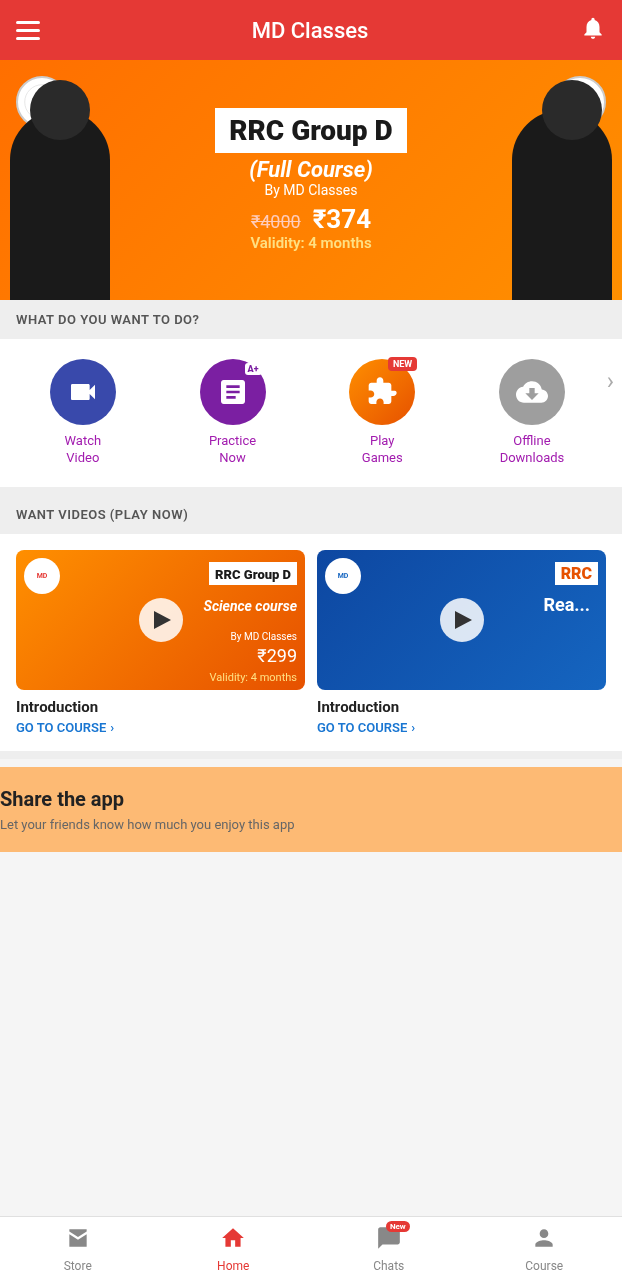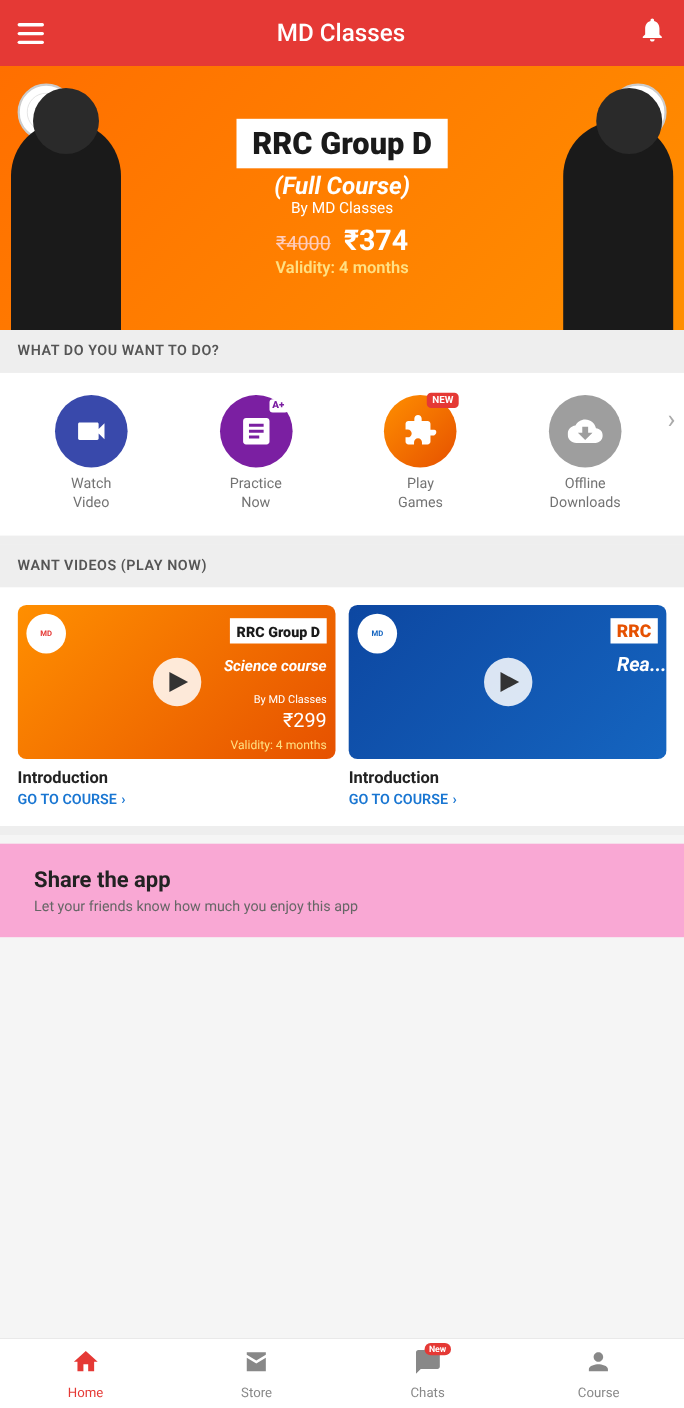--- a/index.html
+++ b/index.html
@@ -122,21 +122,21 @@
       display: flex;
       align-items: center;
       justify-content: center;
       margin-bottom: 8px;
       position: relative;
     }
     .action-icon.blue { background: #3949ab; }
     .action-icon.purple { background: #7b1fa2; }
     .action-icon.orange { background: linear-gradient(135deg, #ff8f00, #e65100); }
     .action-icon.gray { background: #9e9e9e; }
-    .action-label { font-size: 13px; color: #737373; text-align: center; line-height: 1.3; }
+    .action-label { font-size: 13px; color: #a21caf; text-align: center; line-height: 1.3; }
     .new-badge {
       position: absolute;
       top: -2px;
       right: -2px;
       background: #e53935;
       color: white;
       font-size: 9px;
       font-weight: bold;
       padding: 2px 5px;
       border-radius: 4px;
@@ -256,22 +256,22 @@
       bottom: 6px;
       right: 8px;
       color: #ffe082;
       font-size: 11px;
     }
     .video-title { font-size: 15px; color: #222; font-weight: 700; margin-bottom: 4px; }
     .go-to-course { color: #1976d2; font-size: 13px; font-weight: 600; display: flex; align-items: center; gap: 4px; }
 
     
     .share-section {
-      background: #f9a8d4;
-      padding: 20px 31px;
+      background: #fdba74;
+      padding: 20px 0;
       margin-top: 8px;
     }
     .share-title { font-size: 20px; font-weight: 700; color: #222; margin-bottom: 6px; }
     .share-desc { font-size: 13px; color: #666; }
 
     
     .bottom-nav {
       position: fixed;
       bottom: 0;
       left: 0;
@@ -420,21 +420,21 @@
         <span>›</span>
       </div>
     </div>
 
     <div class="video-card">
       <div class="video-thumb video-thumb2">
         <div class="thumb-logo" style="font-size:7px;font-weight:bold;color:#1565c0;">MD</div>
         <div class="thumb-title-box" style="background:white;">
           <span style="color:#e65100;font-size:16px;font-weight:900;">RRC</span>
         </div>
-        <div style="position:absolute;top:44px;right:0;color:white;font-size:18px;font-weight:700;font-style:italic;">Rea...</div>
+        <div style="position:absolute;top:44px;right:16px;color:white;font-size:18px;font-weight:700;">Rea...</div>
         <div class="play-btn" style="position:absolute;"></div>
       </div>
       <div class="video-title">Introduction</div>
       <div class="go-to-course">
         <span>GO TO COURSE</span>
         <span>›</span>
       </div>
     </div>
   </div>
 </div>
@@ -442,37 +442,37 @@
 <div style="height:8px;background:#eeeeee;"></div>
 
 <div class="share-section">
   <div class="share-title">Share the app</div>
   <div class="share-desc">Let your friends know how much you enjoy this app</div>
 </div>
 
 <div style="height:80px;"></div>
 
 <div class="bottom-nav">
+  <div class="nav-item">
+    <span class="nav-icon">
+      <svg width="26" height="26" viewBox="0 0 24 24" fill="#888">
+          <path d="M20 4H4v2l8 5 8-5V4zm0 4.5L12 13.5 4 8.5V20h16V8.5z"></path>
+        </svg>
+    </span>
+    <span class="nav-label">Store</span>
+  </div>
   <div class="nav-item active">
     <span class="nav-icon">
       <svg width="26" height="26" viewBox="0 0 24 24" fill="#e53935">
           <path d="M10 20v-6h4v6h5v-8h3L12 3 2 12h3v8z"></path>
         </svg>
     </span>
     <span class="nav-label" style="color:#e53935;">Home</span>
   </div>
   <div class="nav-item">
-    <span class="nav-icon">
-      <svg width="26" height="26" viewBox="0 0 24 24" fill="#888">
-          <path d="M20 4H4v2l8 5 8-5V4zm0 4.5L12 13.5 4 8.5V20h16V8.5z"></path>
-        </svg>
-    </span>
-    <span class="nav-label">Store</span>
-  </div>
-  <div class="nav-item">
     <span class="nav-icon" style="position:relative;">
       <svg width="26" height="26" viewBox="0 0 24 24" fill="#888">
           <path d="M20 2H4c-1.1 0-2 .9-2 2v18l4-4h14c1.1 0 2-.9 2-2V4c0-1.1-.9-2-2-2z"></path>
         </svg>
       <span style="position:absolute;top:-4px;right:-8px;background:#e53935;color:white;font-size:8px;padding:1px 4px;border-radius:6px;font-weight:bold;">New</span>
     </span>
     <span class="nav-label">Chats</span>
   </div>
   <div class="nav-item">
     <span class="nav-icon">

